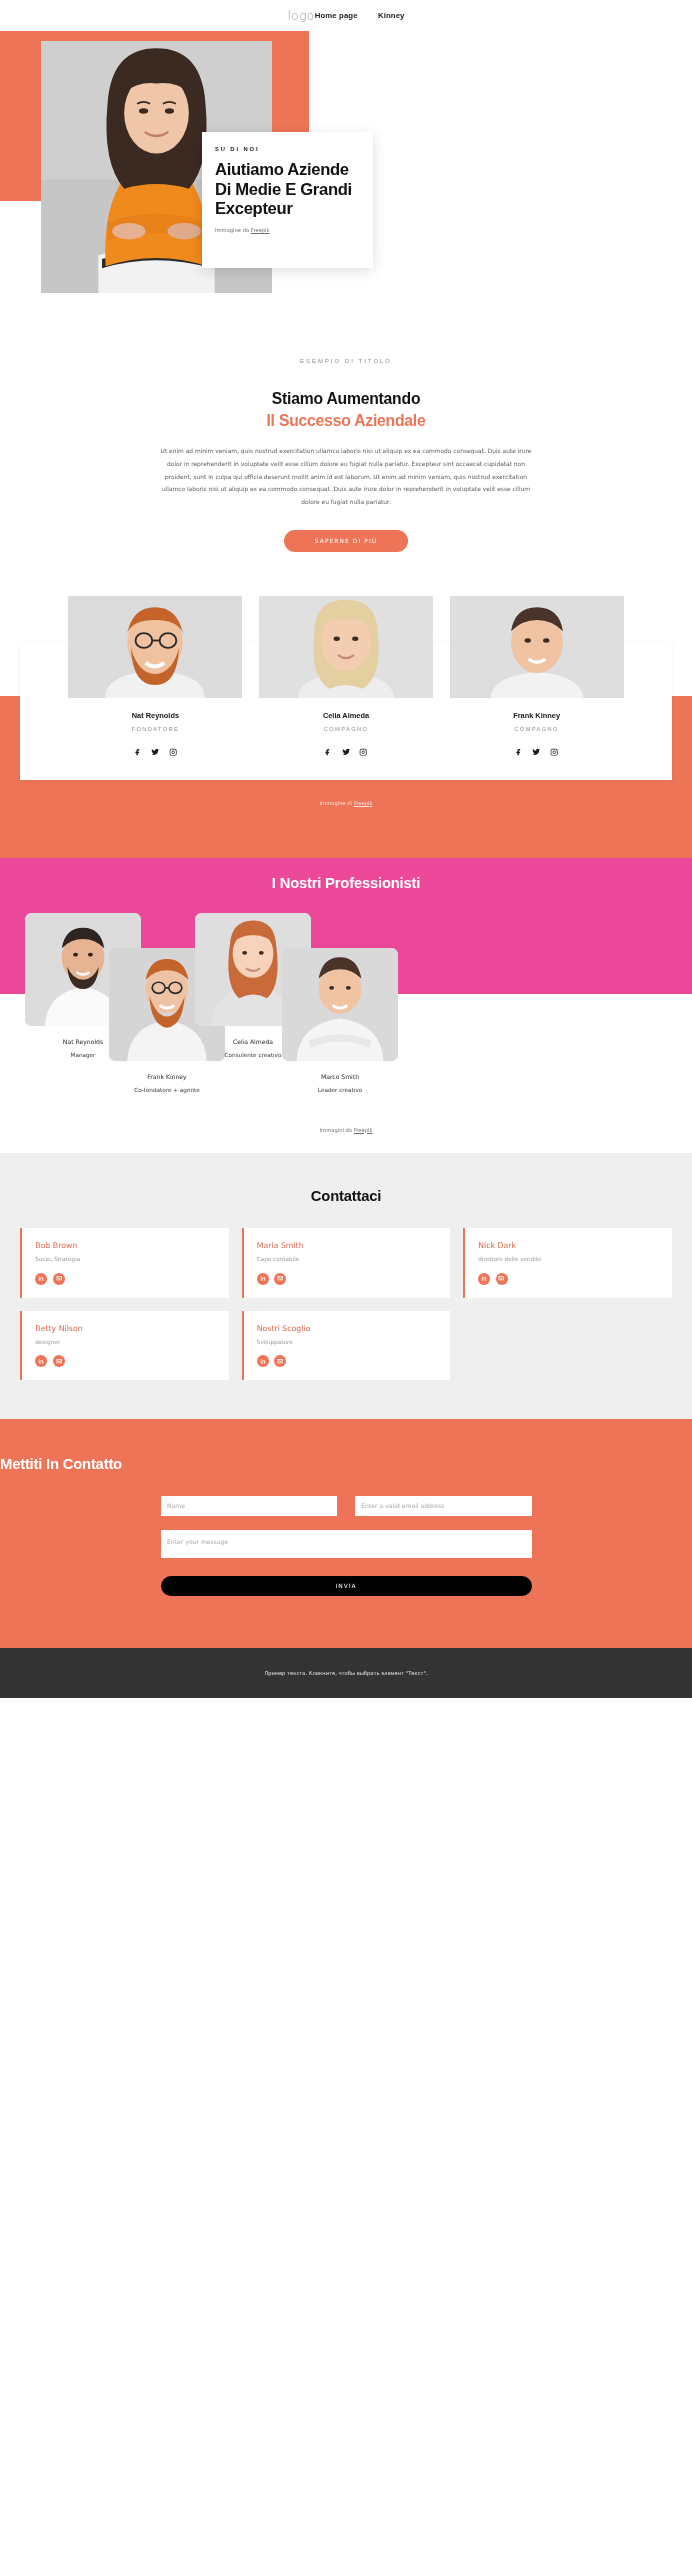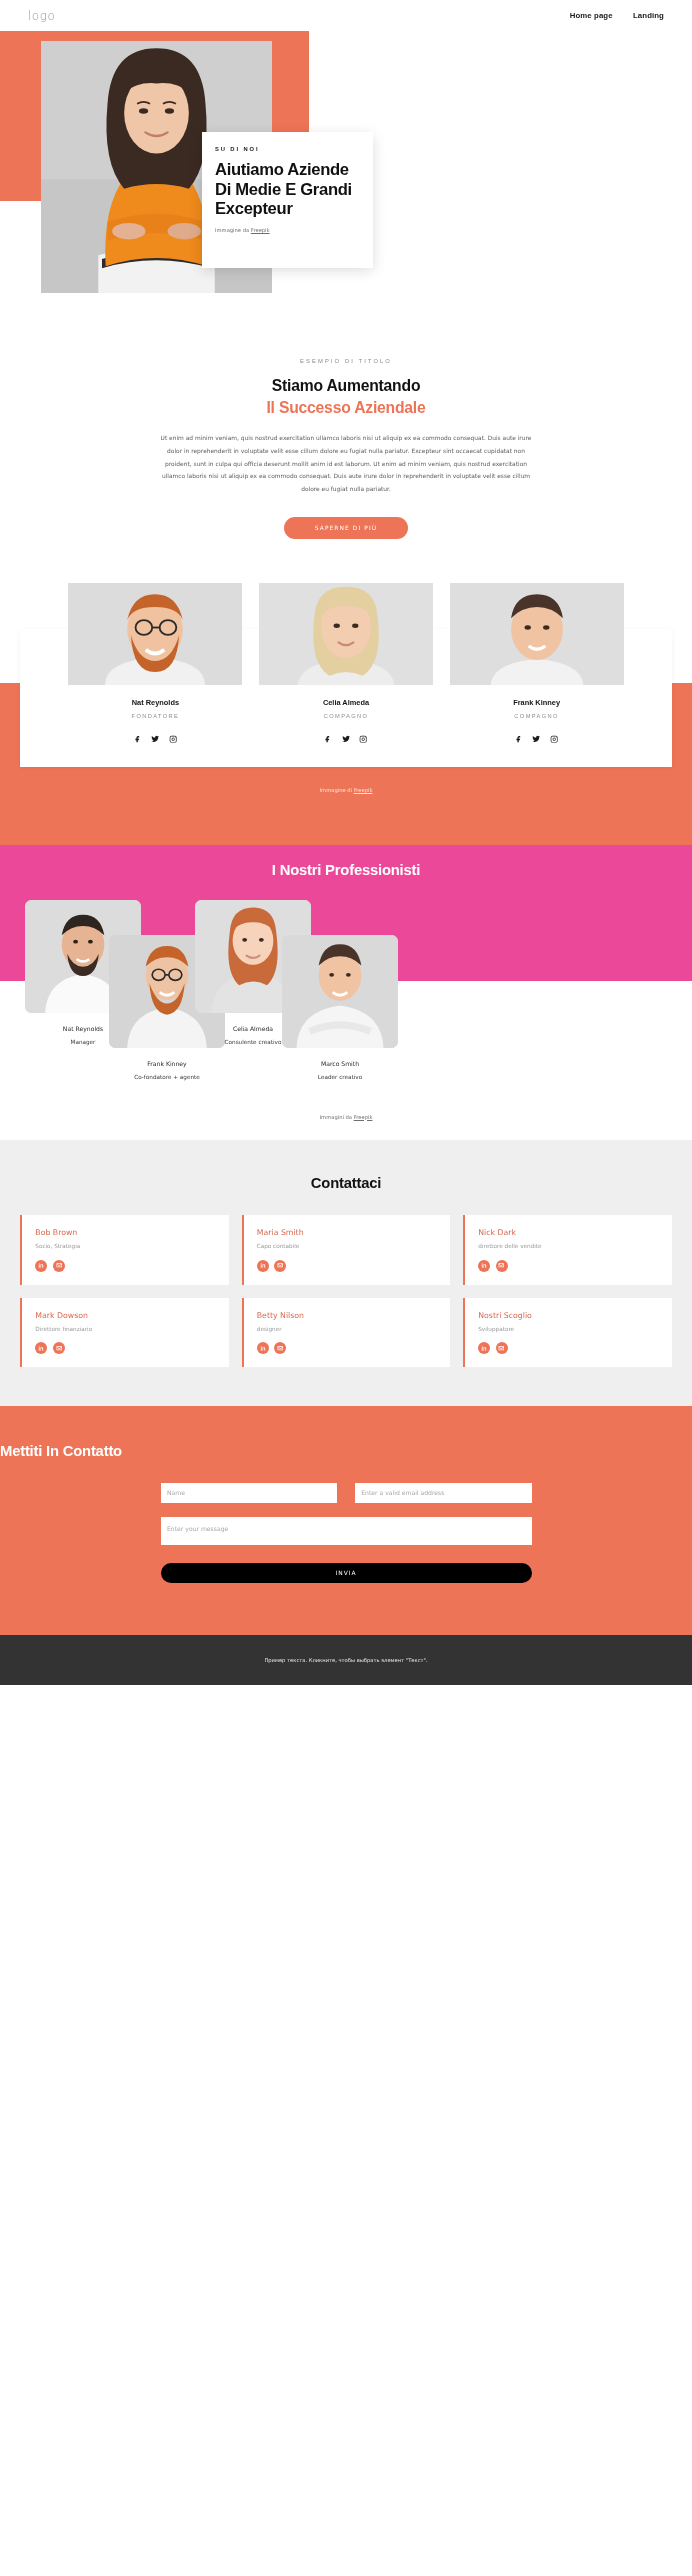--- a/index.html
+++ b/index.html
@@ -10,21 +10,21 @@
     font-family: "Liberation Sans", sans-serif;
     color: #333;
     overflow-x: hidden;
   }
 
   
   .header {
     height: 31px;
     display: flex;
     align-items: center;
-    justify-content: space-between;
+    justify-content: center;
     padding: 0 28px;
     background: #fff;
     position: relative;
     z-index: 30;
   }
   .logo {
     font-family: "DejaVu Sans", sans-serif;
     font-size: 12px;
     color: #9a9a9a;
     letter-spacing: 0.5px;
@@ -96,21 +96,21 @@
     text-align: center;
     background: #fff;
   }
   .intro-eyebrow {
     font-size: 5.8px;
     letter-spacing: 2.1px;
     color: #8a8a8a;
     font-weight: 400;
   }
   .intro-h2 {
-    margin-top: 11px;
+    margin-top: 24px;
     font-size: 15.7px;
     font-weight: 700;
     color: #121212;
     line-height: 1.38;
     letter-spacing: -0.2px;
   }
   .intro-h2 .accent { color: #ed7456; display: block; }
   .intro-p {
     margin: 14px auto 0;
     width: 383px;
@@ -373,21 +373,21 @@
     color: #e9e9e9;
   }
 </style>
 </head>
 <body>
 
 <div class="header">
   <div class="logo">logo</div>
   <nav class="nav">
     <a class="nav-link" href="#">Home page</a>
-    <a class="nav-link" href="#">Landing</a>
+    <a class="nav-link" href="#">Kinney</a>
   </nav>
 </div>
 
 <section class="hero">
   <div class="hero-orange"></div>
 
   <div class="hero-photo">
     <svg viewBox="0 0 250 273" preserveAspectRatio="xMidYMid slice" aria-hidden="true">
       <rect width="250" height="273" fill="#cfcfcf"></rect>
       <rect y="150" width="250" height="123" fill="#c6c6c6"></rect>
@@ -666,36 +666,20 @@
             </svg>
           </a>
         <a class="cc-ico" href="#">
             <svg viewBox="0 0 24 24">
               <path d="M2 5h20v14H2zm2 2v.4l8 5 8-5V7zm0 2.9V17h16V9.9l-8 5z"></path>
             </svg>
           </a>
       </div>
     </div>
 
-    <div class="contact-card">
-      <div class="cc-name">Mark Dowson</div>
-      <div class="cc-role">Direttore finanziario</div>
-      <div class="cc-socials">
-        <a class="cc-ico" href="#">
-            <svg viewBox="0 0 24 24">
-              <path d="M4.5 3A1.8 1.8 0 1 0 4.5 6.6 1.8 1.8 0 0 0 4.5 3zM3 8.4h3.1V21H3zM9.3 8.4h3v1.7h.05A3.3 3.3 0 0 1 15.3 8.1c3.2 0 3.8 2.1 3.8 4.8V21h-3.1v-6.4c0-1.5 0-3.5-2.1-3.5s-2.4 1.6-2.4 3.4V21H9.3z"></path>
-            </svg>
-          </a>
-        <a class="cc-ico" href="#">
-            <svg viewBox="0 0 24 24">
-              <path d="M2 5h20v14H2zm2 2v.4l8 5 8-5V7zm0 2.9V17h16V9.9l-8 5z"></path>
-            </svg>
-          </a>
-      </div>
-    </div>
 
     <div class="contact-card">
       <div class="cc-name">Betty Nilson</div>
       <div class="cc-role">designer</div>
       <div class="cc-socials">
         <a class="cc-ico" href="#">
             <svg viewBox="0 0 24 24">
               <path d="M4.5 3A1.8 1.8 0 1 0 4.5 6.6 1.8 1.8 0 0 0 4.5 3zM3 8.4h3.1V21H3zM9.3 8.4h3v1.7h.05A3.3 3.3 0 0 1 15.3 8.1c3.2 0 3.8 2.1 3.8 4.8V21h-3.1v-6.4c0-1.5 0-3.5-2.1-3.5s-2.4 1.6-2.4 3.4V21H9.3z"></path>
             </svg>
           </a>

